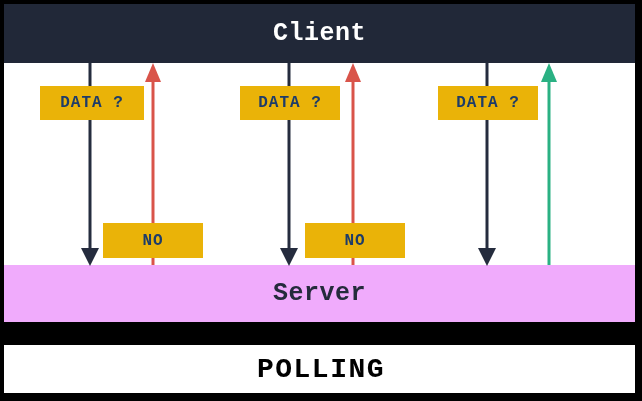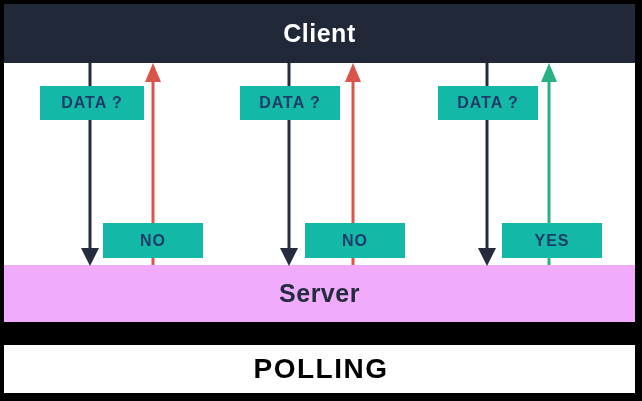--- a/index.html
+++ b/index.html
@@ -2,21 +2,21 @@
 <html><head>
 <meta charset="utf-8">
 <style>
   html, body { margin: 0; padding: 0; background: #ffffff; }
   .canvas {
     position: relative;
     width: 642px;
     height: 401px;
     background: #ffffff;
     overflow: hidden;
-    font-family: Liberation Sans, sans-serif;
+    font-family: Liberation Mono, monospace;
     text-align: center;
   }
   
   .frame { position: absolute; background: #000000; z-index: 4; }
   .frame-top    { left: 0; top: 0;    width: 642px; height: 4px; }
   .frame-left   { left: 0; top: 0;    width: 4px;   height: 401px; }
   .frame-right  { left: 635px; top: 0; width: 7px;  height: 401px; }
   .frame-bottom { left: 0; top: 393px; width: 642px; height: 8px; }
   .dark-band    { left: 0; top: 322px; width: 642px; height: 23px; }
 
@@ -39,21 +39,21 @@
     background: #ffffff; color: #000000;
     display: flex; align-items: center; justify-content: center;
     font-size: 28px; font-weight: bold; letter-spacing: 1.5px;
     z-index: 1;
   }
   .arrows {
     position: absolute; left: 0; top: 0; width: 642px; height: 401px;
     z-index: 2; pointer-events: none;
   }
   .label-box {
-    position: absolute; background: #14b8a6; color: #1d3c69;
+    position: absolute; background: #eab308; color: #1d3c69;
     display: flex; align-items: center; justify-content: center;
     font-size: 16px; font-weight: bold; letter-spacing: 1px;
     z-index: 3;
   }
   .box-data-1 { left: 40px;  top: 86px;  width: 104px; height: 34px; }
   .box-data-2 { left: 240px; top: 86px;  width: 100px; height: 34px; }
   .box-data-3 { left: 438px; top: 86px;  width: 100px; height: 34px; }
   .box-resp-1 { left: 103px; top: 223px; width: 100px; height: 35px; }
   .box-resp-2 { left: 305px; top: 223px; width: 100px; height: 35px; }
   .box-resp-3 { left: 502px; top: 223px; width: 100px; height: 35px; }
@@ -118,17 +118,14 @@
   </div>
   <div class="label-box box-data-3">
     <span>DATA ?</span>
   </div>
   <div class="label-box box-resp-1">
     <span>NO</span>
   </div>
   <div class="label-box box-resp-2">
     <span>NO</span>
   </div>
-  <div class="label-box box-resp-3">
-    <span>YES</span>
-  </div>
 
 </div>
 
 </body></html>

